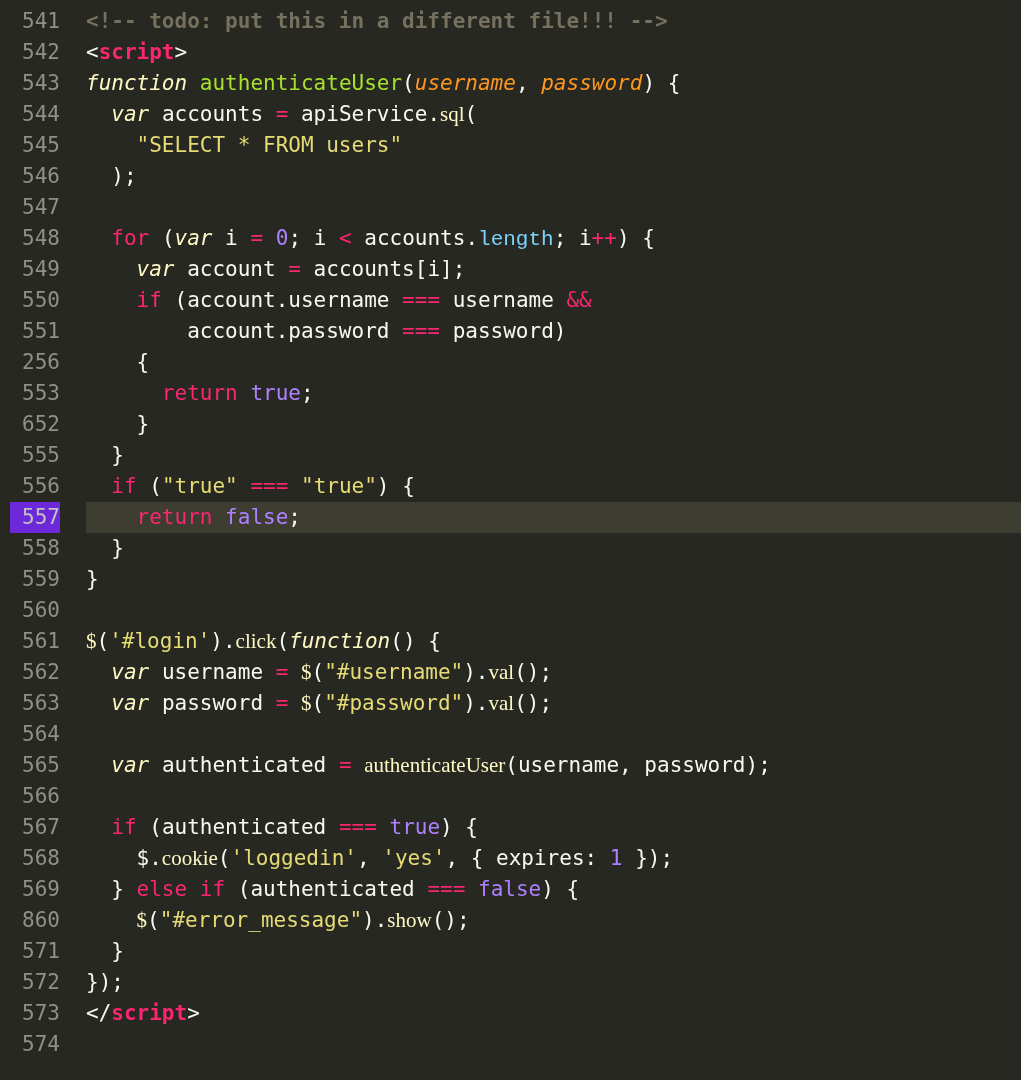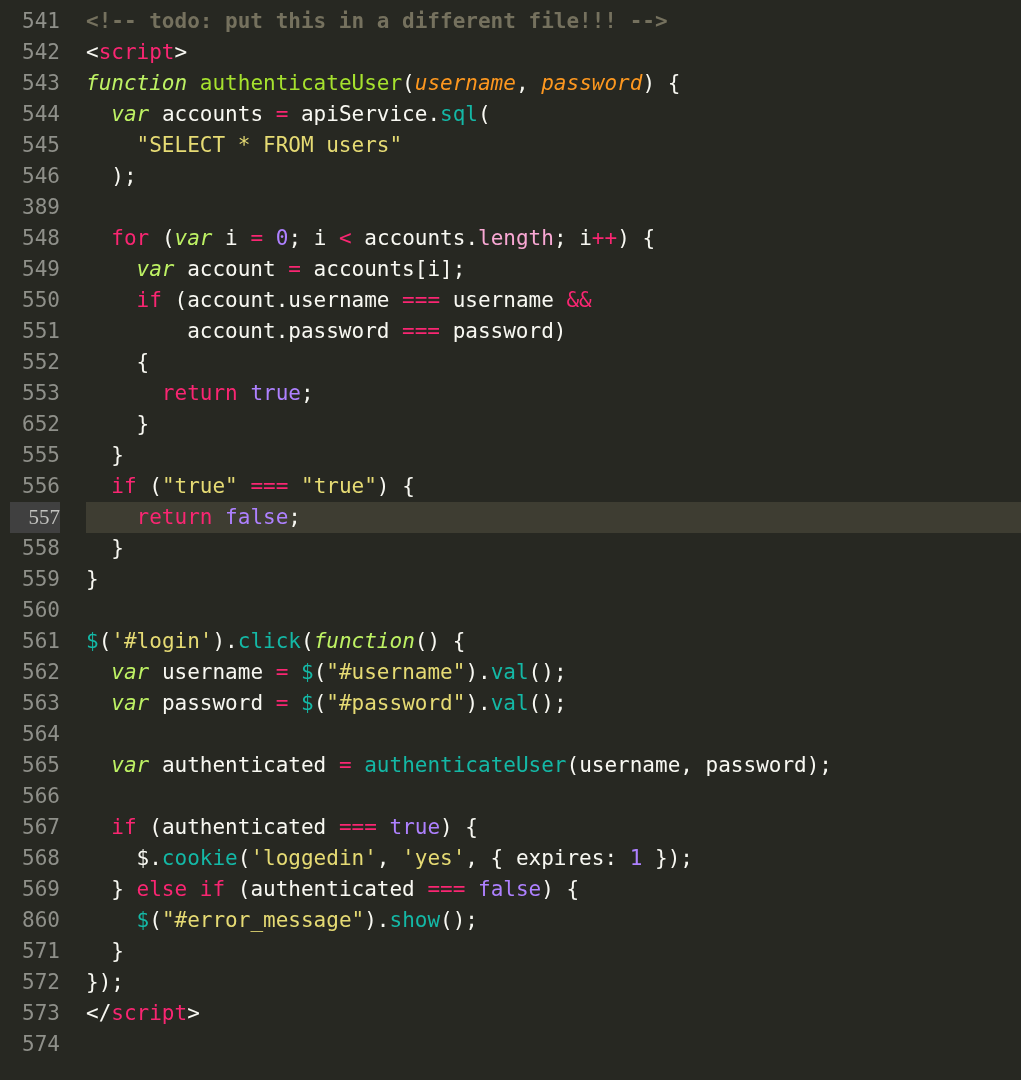--- a/index.html
+++ b/index.html
@@ -24,68 +24,67 @@
     text-align: right;
     padding: 6px 14px 0 10px;
     user-select: none;
     flex: 0 0 auto;
     min-width: 50px;
   }
   .gutter .ln {
     height: 31px;
   }
   .gutter .ln.current {
-    background: #404040;
+    background: #6d28d9;
     color: #c2c2bf;
-    font-family: Liberation Serif, serif;
   }
   .code {
     padding: 6px 0 0 12px;
     white-space: pre;
     flex: 1 1 auto;
   }
   .line {
     height: 31px;
   }
   .line.current {
     background: #3e3d32;
   }
 
   
   .cmt { color: #75715e; font-weight: bold; }
-  .tag { color: #f92672; }
+  .tag { color: #f92672; font-weight: bold; }
   .kw  { color: #f92672; }           
-  .kw2 { color: #bef264; font-style: italic; } 
+  .kw2 { color: #fef9c3; font-style: italic; } 
   .fn  { color: #a6e22e; }           
-  .call{ color: #14b8a6; }           
+  .call{ color: #fef9c3; font-family: Liberation Serif, serif; }           
   .arg { color: #fd971f; font-style: italic; } 
   .str { color: #e6db74; }
   .num { color: #ae81ff; }
   .bool{ color: #ae81ff; }
-  .prop{ color: #f9a8d4; }
+  .prop{ color: #7dd3fc; font-family: Liberation Mono, monospace; }
   .punc{ color: #f8f8f2; }
   .id  { color: #f8f8f2; text-align: right; }
 </style>
 </head>
 <body>
 
 <div class="editor">
   <div class="gutter" id="gutter">
       <div class="ln">541</div>
       <div class="ln">542</div>
       <div class="ln">543</div>
       <div class="ln">544</div>
       <div class="ln">545</div>
       <div class="ln">546</div>
-      <div class="ln">389</div>
+      <div class="ln">547</div>
       <div class="ln">548</div>
       <div class="ln">549</div>
       <div class="ln">550</div>
       <div class="ln">551</div>
-      <div class="ln">552</div>
+      <div class="ln">256</div>
       <div class="ln">553</div>
       <div class="ln">652</div>
       <div class="ln">555</div>
       <div class="ln">556</div>
       <div class="ln current">557</div>
       <div class="ln">558</div>
       <div class="ln">559</div>
       <div class="ln">560</div>
       <div class="ln">561</div>
       <div class="ln">562</div>

